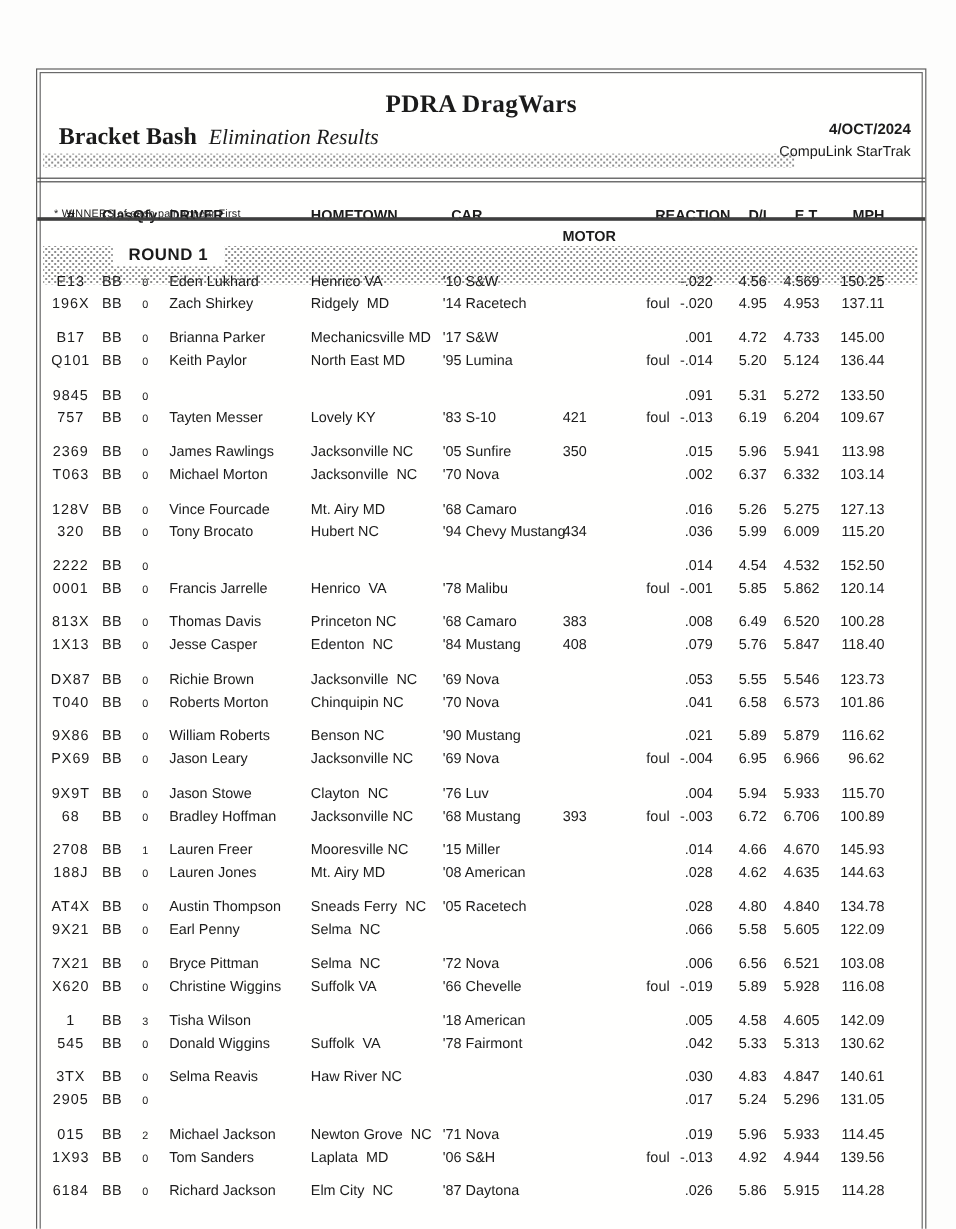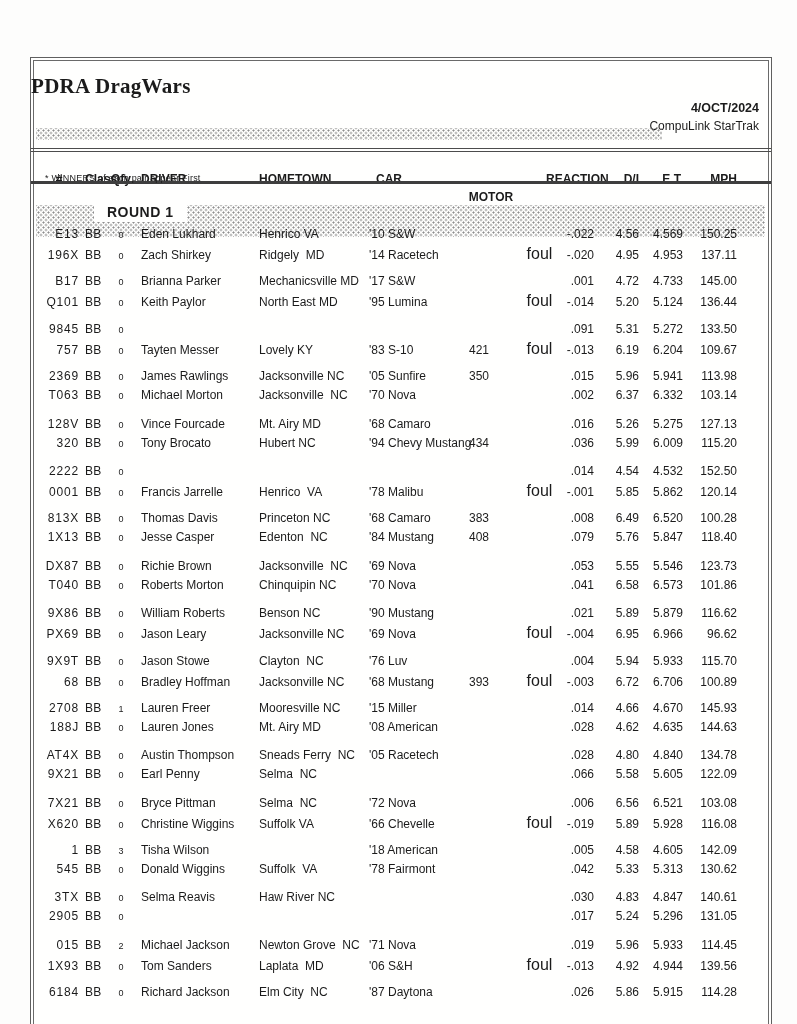--- a/index.html
+++ b/index.html
@@ -8,21 +8,21 @@
 
   .frame {
     position:absolute; left:30px; top:57px; width:742px; height:990px;
     border:1px solid #5f5f5f; background:#fffffe;
   }
   .frame::before {
     content:""; position:absolute; inset:2px; border:1px solid #6a6a6a; pointer-events:none;
   }
 
   .doc-title {
-    position:absolute; top:16px; left:0; right:0; text-align:left;
+    position:absolute; top:16px; left:0; right:0; text-align:center;
     font-family:"Liberation Serif", serif; font-weight:bold; font-size:21px; letter-spacing:0.3px;
   }
   .subtitle { position:absolute; left:18px; top:45px; white-space:nowrap; z-index:2; }
   .subtitle .event { font-family:"Liberation Serif", serif; font-weight:bold; font-size:20px; }
   .subtitle .sub   { font-family:"Liberation Serif", serif; font-style:italic; font-size:18px; margin-left:10px; }
 
   .halftone {
     background-image:
       radial-gradient(circle, #8d8d8d 0.9px, rgba(0,0,0,0) 1.15px),
       radial-gradient(circle, #8d8d8d 0.9px, rgba(0,0,0,0) 1.15px);
@@ -59,35 +59,38 @@
   .round-band { position:absolute; left:5px; right:6px; top:147px; height:32px; }
   .round-label {
     position:absolute; left:58px; top:-2px; background:#fffffe; padding:0 13px;
     font-size:14px; font-weight:bold; letter-spacing:0.5px; line-height:19px;
   }
 
   #rows { position:absolute; left:8px; top:167px; right:0; bottom:0; }
   .pair { height:47.4px; }
   .row  { height:19px; line-height:19px; font-size:12px; align-items:baseline; }
   .cell { white-space:pre; overflow:visible; }
-  .c-num      { text-align:right; letter-spacing:0.8px; }
+  .c-num      { text-align:center; letter-spacing:0.8px; }
   .c-class    { padding-left:6px; letter-spacing:0.3px; }
   .c-qfy      { text-align:center; font-size:9px; }
   .c-driver   { padding-left:10px; }
   .c-motor    { padding-left:8px; }
-  .c-foul     { text-align:center; font-size:16px; }
+  .c-foul     { text-align:right; font-size:12px; }
   .c-reaction, .c-di, .c-et, .c-mph { text-align:right; }
 </style>
 </head>
 <body>
 
 <div class="frame">
 
   <div class="doc-title">PDRA DragWars</div>
 
+  <div class="subtitle">
+    <span class="event">Bracket Bash</span><span class="sub">Elimination Results</span>
+  </div>
 
   <div class="band-top halftone"></div>
 
   <div class="date-line">4/OCT/2024</div>
   <div class="system-line">CompuLink StarTrak</div>
 
   <div class="rule-double"></div>
 
   <div class="col-header grid-cols">
     <span class="h-num">#</span>

